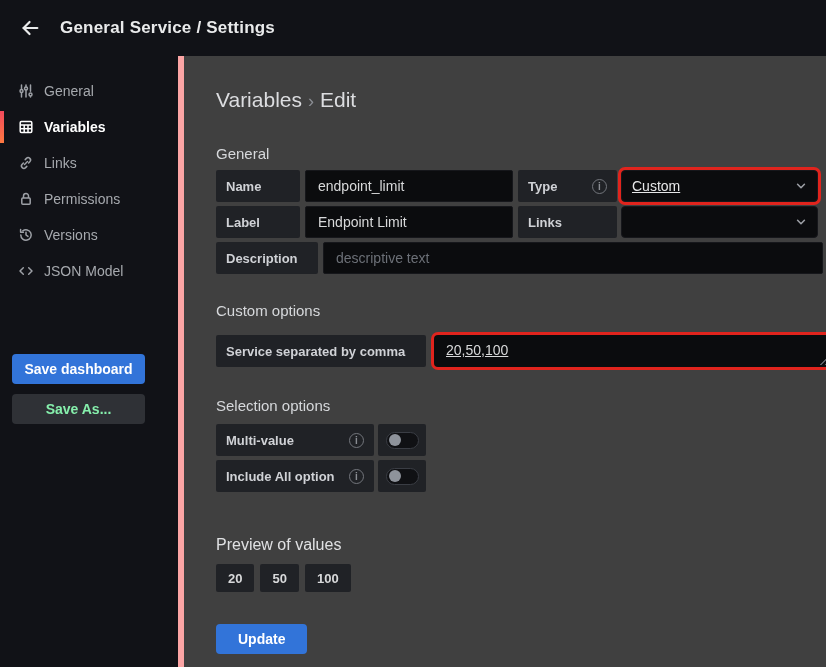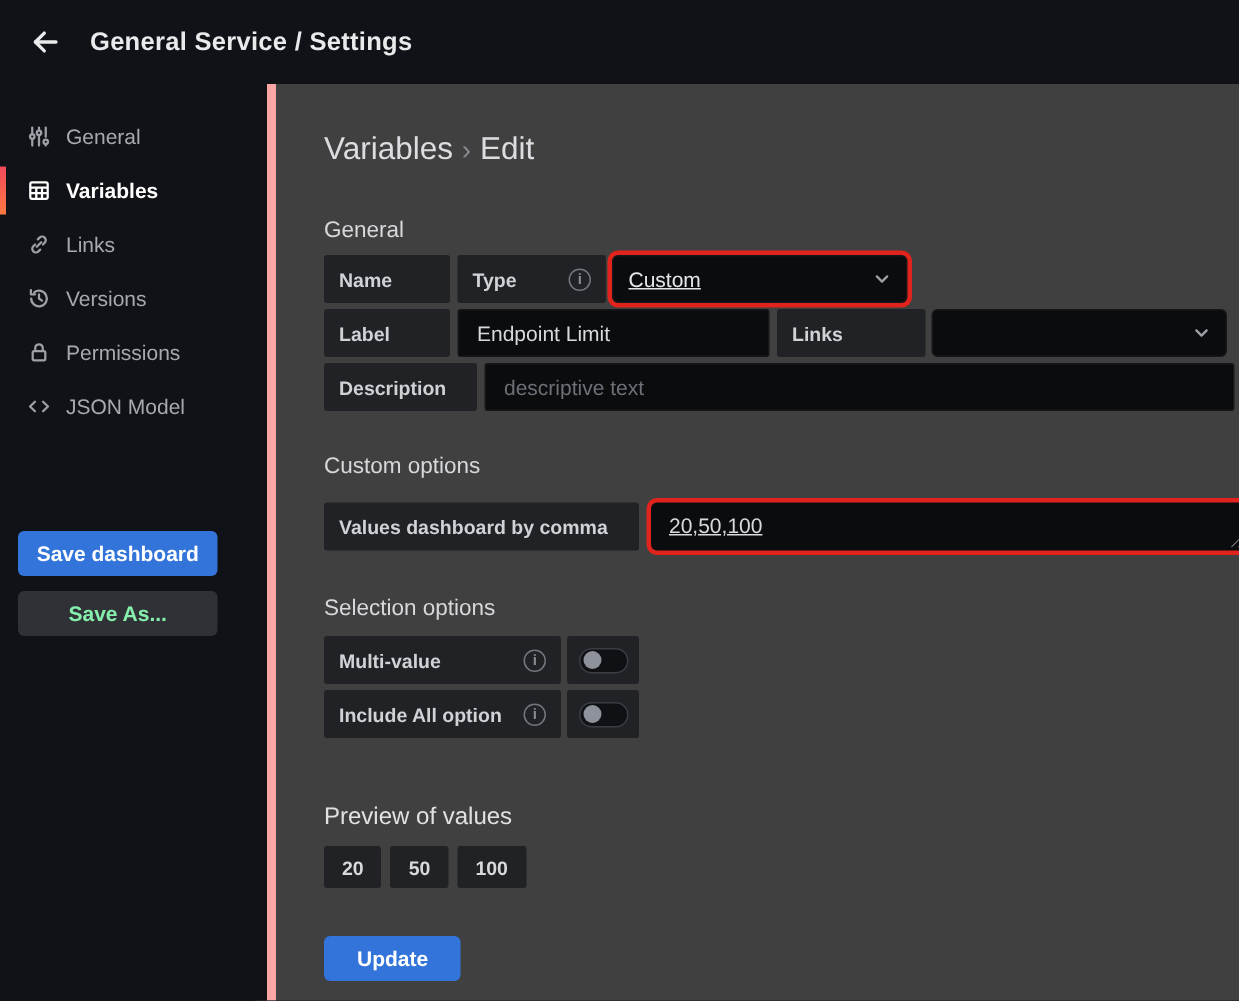--- a/index.html
+++ b/index.html
@@ -189,39 +189,39 @@
           <svg width="16" height="16" viewBox="0 0 16 16" fill="none" stroke-width="1.5" stroke-linecap="round" stroke-linejoin="round">
               <path d="M6.5 9.5l3-3"></path>
               <path d="M7.2 4.6l1.2-1.2a2.4 2.4 0 013.4 3.4l-1.2 1.2"></path>
               <path d="M8.8 11.4l-1.2 1.2a2.4 2.4 0 01-3.4-3.4l1.2-1.2"></path>
             </svg>
         </span>
         <span class="nav-label">Links</span>
       </div>
       <div class="nav-item">
         <span class="icon">
+          <svg width="16" height="16" viewBox="0 0 16 16" fill="none" stroke-width="1.5" stroke-linejoin="round">
+              <rect x="3.8" y="7" width="8.4" height="6.2" rx="1"></rect>
+              <path d="M5.5 7V5a2.5 2.5 0 015 0v2"></path>
+            </svg>
+        </span>
+        <span class="nav-label">Permissions</span>
+      </div>
+      <div class="nav-item">
+        <span class="icon">
           <svg width="16" height="16" viewBox="0 0 16 16" fill="none" stroke-width="1.5" stroke-linecap="round" stroke-linejoin="round">
               <path d="M2.8 8a5.2 5.2 0 102-4.1"></path>
               <path d="M2.6 2.4v2.8h2.8"></path>
               <path d="M8 5.3V8l2 1.4"></path>
             </svg>
         </span>
         <span class="nav-label">Versions</span>
       </div>
       <div class="nav-item">
         <span class="icon">
-          <svg width="16" height="16" viewBox="0 0 16 16" fill="none" stroke-width="1.5" stroke-linejoin="round">
-              <rect x="3.8" y="7" width="8.4" height="6.2" rx="1"></rect>
-              <path d="M5.5 7V5a2.5 2.5 0 015 0v2"></path>
-            </svg>
-        </span>
-        <span class="nav-label">Permissions</span>
-      </div>
-      <div class="nav-item">
-        <span class="icon">
           <svg width="16" height="16" viewBox="0 0 16 16" fill="none" stroke-width="1.5" stroke-linecap="round" stroke-linejoin="round">
               <path d="M5.3 4.8L2 8l3.3 3.2"></path>
               <path d="M10.7 4.8L14 8l-3.3 3.2"></path>
             </svg>
         </span>
         <span class="nav-label">JSON Model</span>
       </div>
 
       <div class="side-buttons">
         <button class="btn btn-primary">Save dashboard</button>
@@ -232,20 +232,21 @@
     <main class="content">
 
       <h2 class="page-heading">
         <span class="crumb-parent">Variables</span><span class="sep">›</span><span>Edit</span>
       </h2>
 
       <h3 class="section-heading mt-general">General</h3>
 
       <div class="form-row">
         <div class="flabel w-name">Name</div>
+        <input class="tinput w-in" type="text" value="endpoint_limit" style="">
         <div class="flabel w-type">
           <span>Type</span>
           <i class="info-i">i</i>
         </div>
         <div class="select hl-ring">
           <span>Custom</span>
           <span style="display:flex">
             <svg width="12" height="12" viewBox="0 0 14 14" fill="none" stroke="#9da0a6" stroke-width="1.8" stroke-linecap="round" stroke-linejoin="round">
                 <path d="M3 5l4 4 4-4"></path>
               </svg>
@@ -270,21 +271,21 @@
       </div>
 
       <div class="form-row">
         <div class="flabel w-desc">Description</div>
         <input class="tinput w-in-desc" type="text" placeholder="descriptive text" style="">
       </div>
 
       <h3 class="section-heading mt-custom">Custom options</h3>
 
       <div class="form-row" style="margin-top:16px">
-        <div class="flabel w-values">Values dashboard by comma</div>
+        <div class="flabel w-values">Service separated by comma</div>
         <div class="textarea-wrap">
           <textarea class="values-area hl-ring" style="">20,50,100</textarea>
           <span class="resize-grip"></span>
         </div>
       </div>
 
       <h3 class="section-heading mt-select">Selection options</h3>
 
       <div class="form-row" style="margin-top:10px">
         <div class="flabel w-switch">

